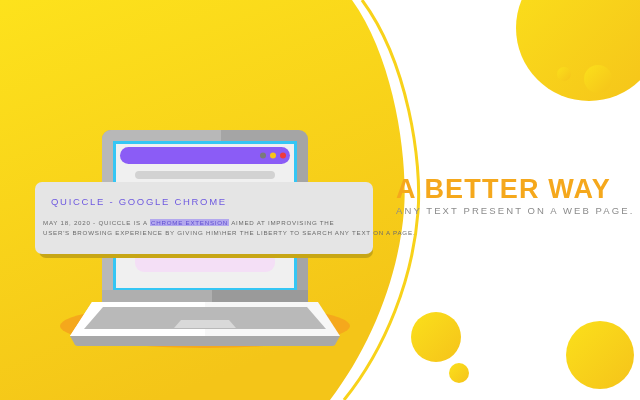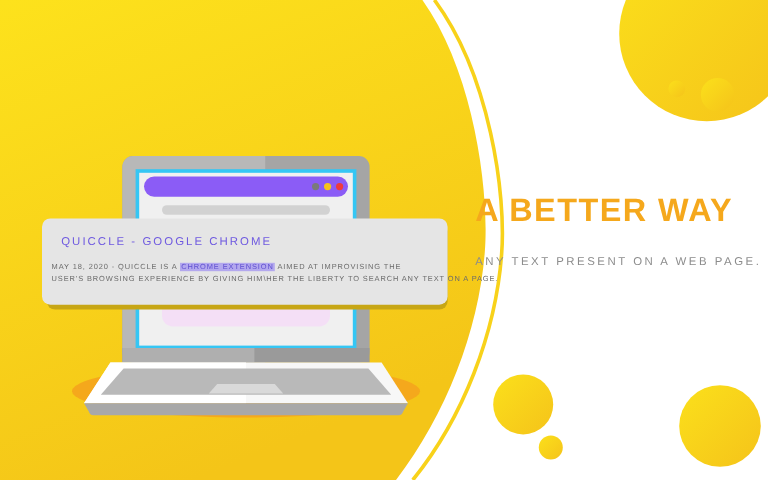--- a/index.html
+++ b/index.html
@@ -13,36 +13,36 @@
 
   
   .bg-svg{position:absolute;left:0;top:0;width:640px;height:400px;}
 
   
   .laptop{position:absolute;left:40px;top:130px;width:330px;height:225px;}
   .laptop svg{display:block;}
 
   
   .headline{
-    position:absolute;left:396px;top:159px;width:240px;
+    position:absolute;left:396px;top:173px;width:240px;
   }
   .headline h1{
     margin:0;
     font-family:"Liberation Sans", sans-serif;
     font-weight:bold;
     font-size:27px;
     line-height:32px;
     letter-spacing:1.2px;
     color:#F5A81C;
     text-transform:uppercase;
     white-space:nowrap;
   }
   .headline h1 .l2{display:block;}
   .headline .sub{
-    margin-top:22px;
+    margin-top:0;
     font-size:9.5px;
     letter-spacing:2.1px;
     color:#8c8c8c;
     text-transform:uppercase;
     white-space:nowrap;
     font-family:"Liberation Sans", sans-serif;
   }
 
   
   .card-shadow{

